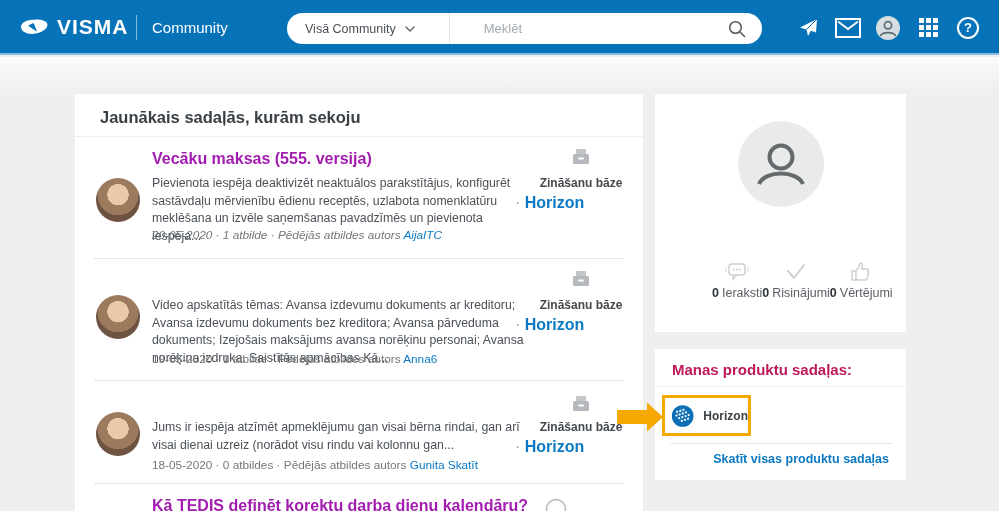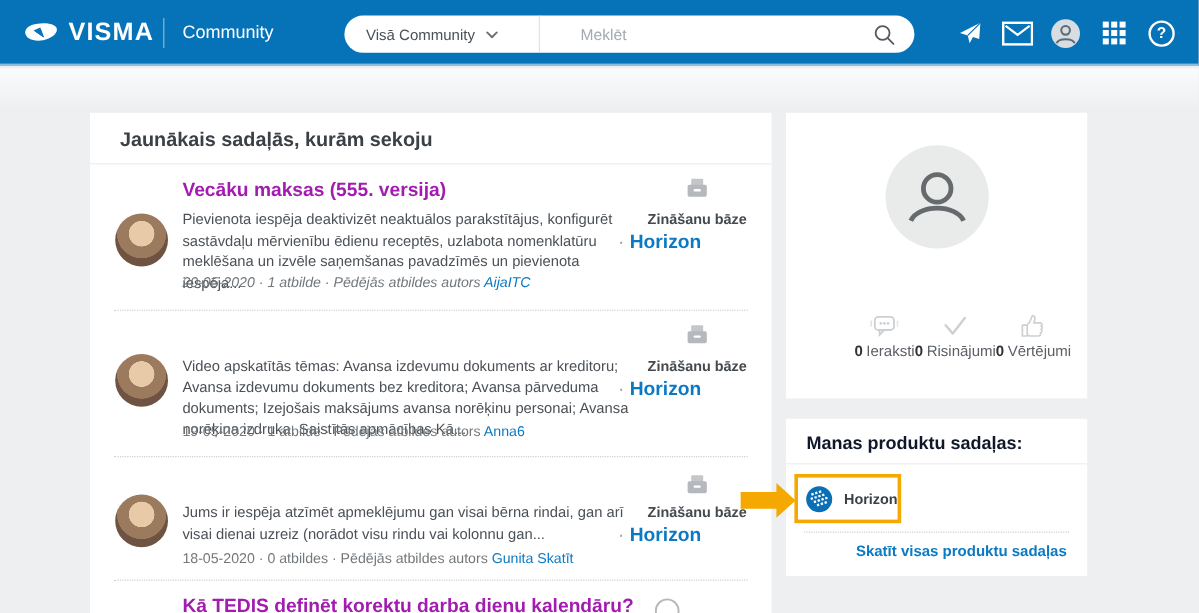--- a/index.html
+++ b/index.html
@@ -55,21 +55,21 @@
   
   .profile-card { left:655px; top:37px; width:251px; height:238px; }
   .profile-avatar { position:absolute; left:83px; top:27px; width:86px; height:86px; background:#e9eaea; border-radius:50%; display:flex; align-items:center; justify-content:center; cursor:pointer; }
   .stats-row { position:absolute; left:0; top:168px; width:295px; display:flex; justify-content:flex-start; padding:0 22px;margin-left:35px; }
   .stat { display:flex; flex-direction:column; align-items:center; gap:4px; }
   .stat-line { font-size:12.5px; color:#5b6066; white-space:nowrap; }
   .stat-line b { color:#2e3338; font-weight:700; margin-right:3px; }
 
   
   .products-card { left:655px; top:292px; width:251px; height:131px; }
-  .products-title { position:absolute; left:17px; top:12px; font-size:15px; font-weight:700; color:#0f172a; }
+  .products-title { position:absolute; left:17px; top:12px; font-size:15px; font-weight:700; color:#be185d; }
   .products-divider { position:absolute; left:0; top:37px; width:251px; height:1px; background:#eceeef; }
   .product-box { position:absolute; left:7px; top:46px; width:89px; height:41px; border:3px solid #f5a800; background:#fff; display:flex; align-items:center; gap:9px; padding-left:6px; cursor:pointer; }
   .product-label { font-size:12px; font-weight:700; color:#3a4046; }
   .products-dotted { position:absolute; left:15px; top:94px; width:221px; border-top:1px dotted #cdd0d3; }
   .products-link { position:absolute; right:17px; top:103px; font-size:12.5px; font-weight:700; color:#0b79c3; text-decoration:none; cursor:pointer; }
 
   
   .anno-arrow { position:absolute; left:617px; top:345px; z-index:60; }
 </style>
 </head>

